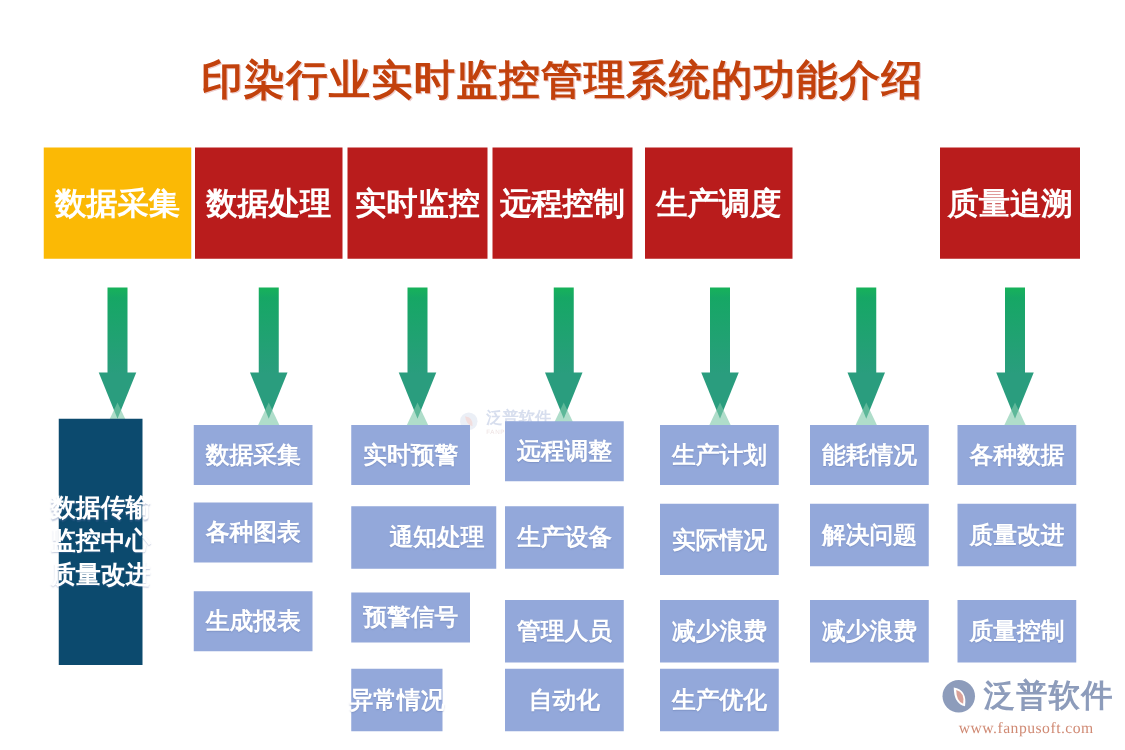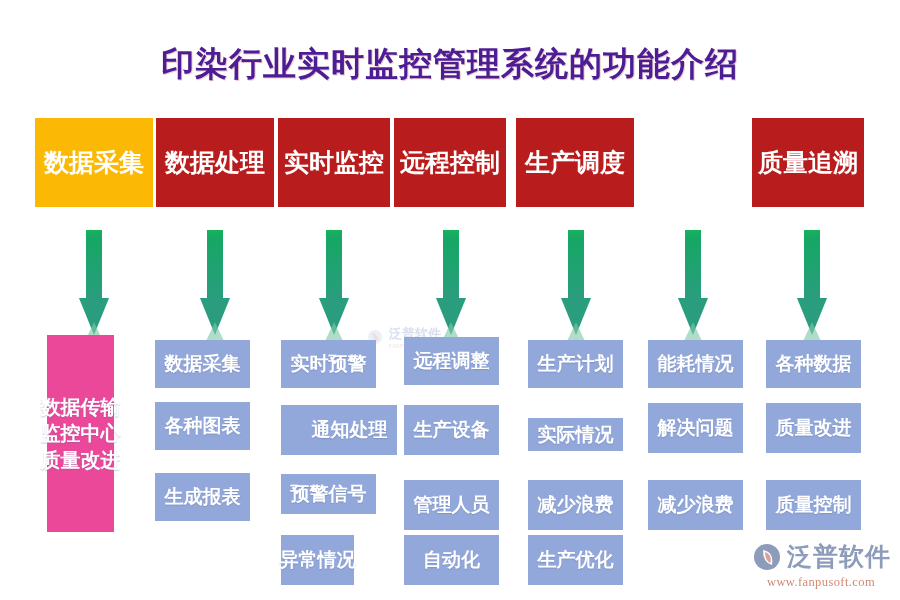--- a/index.html
+++ b/index.html
@@ -21,21 +21,21 @@
   
   #page-title {
     position: absolute;
     left: 0;
     top: 42px;
     width: 900px;
     text-align: center;
     font-size: 33px;
     font-weight: bold;
     letter-spacing: 1px;
-    color: #4c1d95;
+    color: #c2410c;
     text-shadow: 1px 1px 0 rgba(214,140,140,0.45);
     font-family: "Liberation Serif", "DejaVu Serif", serif;
     white-space: nowrap;
   }
 
   
   .header-box {
     position: absolute;
     top: 118px;
     height: 89px;
@@ -94,21 +94,21 @@
     justify-content: center;
     color: #ffffff;
     font-size: 19px;
     font-weight: bold;
     white-space: nowrap;
     font-family: "Liberation Serif", "DejaVu Serif", serif;
     text-shadow: 0 1px 1px rgba(90,110,160,0.35);
   }
   .content-box.blue { background: #93a8da; }
   .content-box.amber-tall {
-    background: #ec4899;
+    background: #0c4a6e;
     flex-direction: column;
     line-height: 1.32;
     font-size: 20px;
   }
 
   
   #center-watermark {
     position: absolute;
     left: 365px;
     top: 320px;
@@ -273,21 +273,21 @@
   <div class="content-box blue" style="left:404px; top:480px; width:95px; height:50px;">
       <span>管理人员</span>
     </div>
   <div class="content-box blue" style="left:404px; top:535px; width:95px; height:50px;">
       <span>自动化</span>
     </div>
 
   <div class="content-box blue" style="left:528px; top:340px; width:95px; height:48px;">
       <span>生产计划</span>
     </div>
-  <div class="content-box blue" style="left:528px; top:418px; width:95px; height:33px;">
+  <div class="content-box blue" style="left:528px; top:403px; width:95px; height:57px;">
       <span>实际情况</span>
     </div>
   <div class="content-box blue" style="left:528px; top:480px; width:95px; height:50px;">
       <span>减少浪费</span>
     </div>
   <div class="content-box blue" style="left:528px; top:535px; width:95px; height:50px;">
       <span>生产优化</span>
     </div>
 
   <div class="content-box blue" style="left:648px; top:340px; width:95px; height:48px;">

